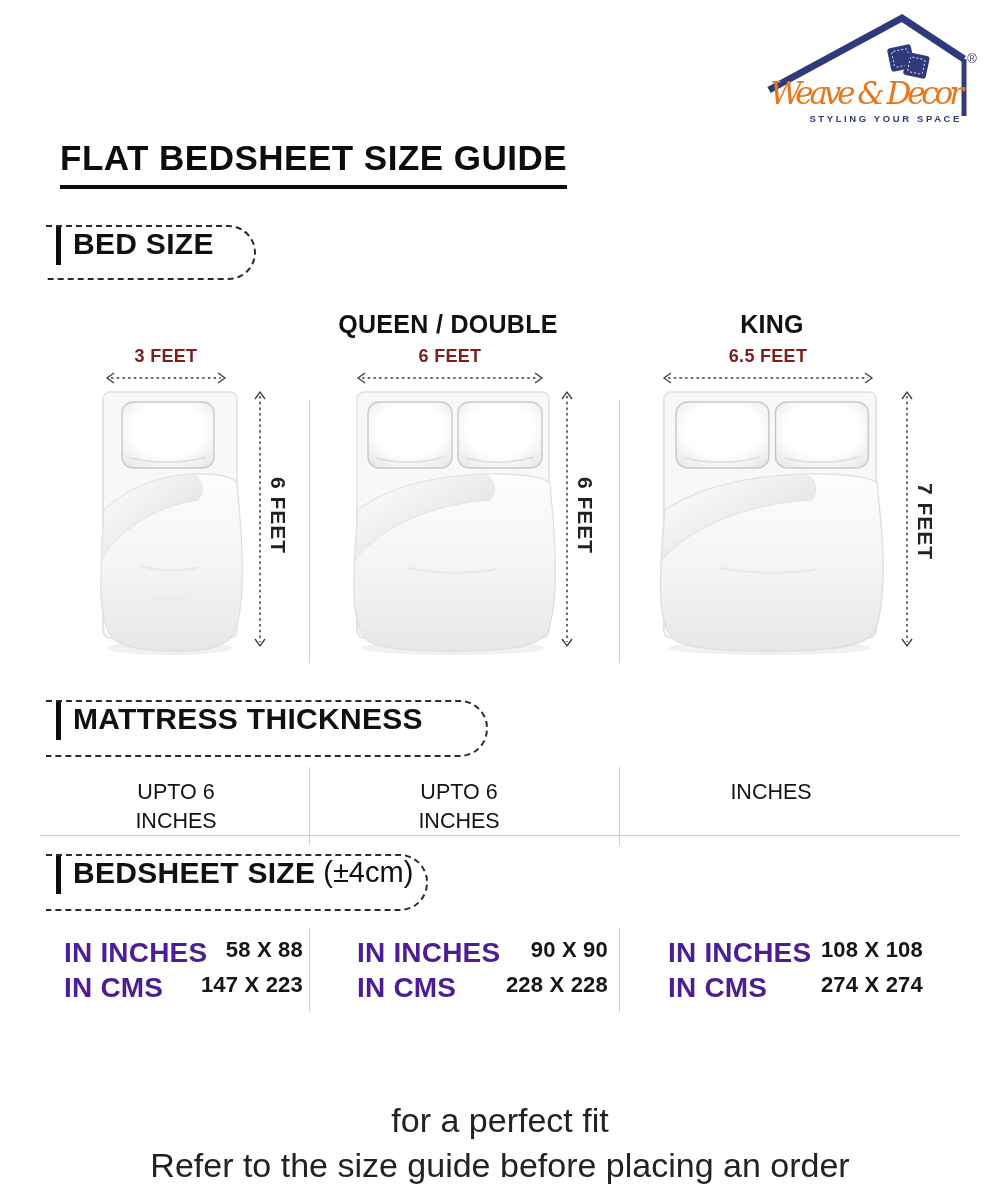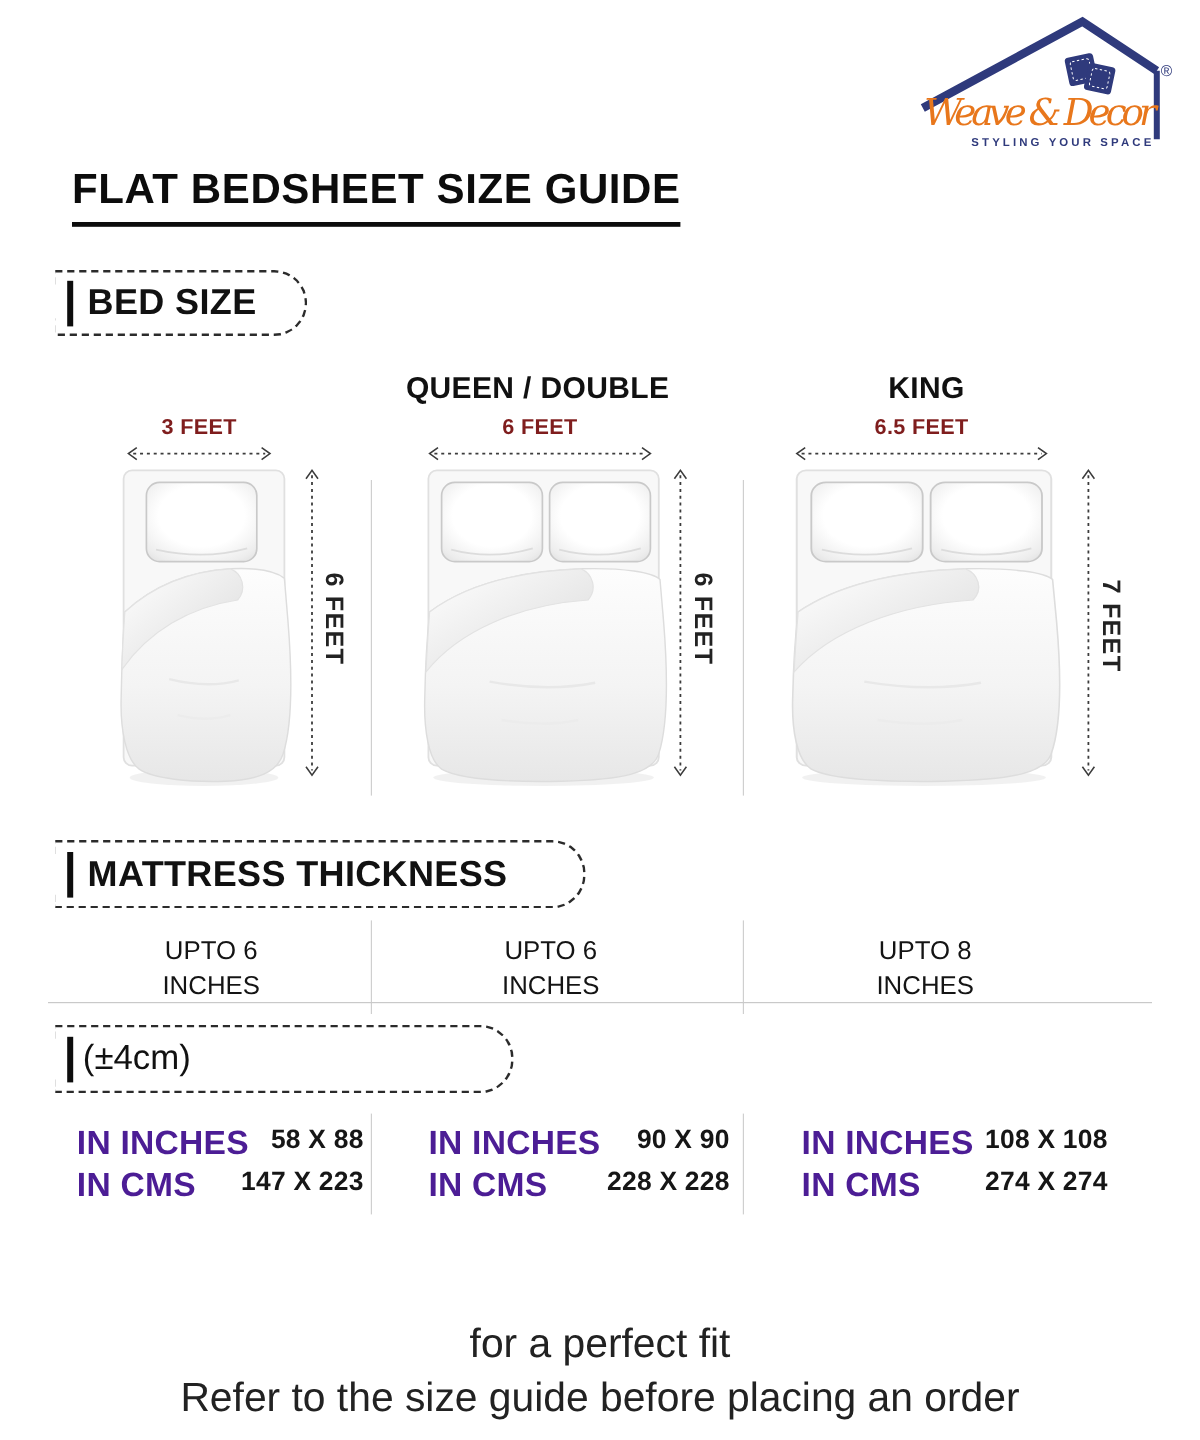--- a/index.html
+++ b/index.html
@@ -8,21 +8,21 @@
 
   
   .logo { position:absolute; left:763px; top:10px; width:214px; height:118px; }
 
   
   .page-title { position:absolute; left:60px; top:138px; font-size:35px; font-weight:800;
     letter-spacing:0.5px; color:#0c0c0c; border-bottom:4px solid #0c0c0c; padding-bottom:7px; }
 
   
   .badge { position:absolute; border:2px dashed #2b2b2b; border-left:none;
-    border-radius:0 28px 28px 0; display:flex; align-items:center; background:#fff; }
+    border-radius:0 28px 28px 0; display:flex; align-items:flex-start; background:#fff; }
   .badge .bar { width:5px; height:38px; background:#0d0d0d; margin-left:10px; flex:0 0 auto; }
   .badge .lbl { font-size:30px; font-weight:800; letter-spacing:0.3px; margin-left:12px; white-space:nowrap; }
   .badge .lbl-light { font-size:29px; font-weight:400; margin-left:8px; white-space:nowrap; }
   #badge-bed-size { left:46px; top:225px; width:210px; height:55px; }
   #badge-mattress { left:46px; top:700px; width:442px; height:57px; }
   #badge-bedsheet { left:46px; top:854px; width:382px; height:57px; }
 
   
   .bed-name { position:absolute; top:310px; font-size:25px; font-weight:800; text-align:center; letter-spacing:0.3px; }
   .dim-top { position:absolute; top:346px; font-size:18px; font-weight:700; text-align:center; letter-spacing:0.3px; color:#7f1d1d; }
@@ -188,28 +188,28 @@
 
   <div class="thick" style="left:61px;">
     <div>UPTO 6</div>
     <div>INCHES</div>
   </div>
   <div class="thick" style="left:344px;">
     <div>UPTO 6</div>
     <div>INCHES</div>
   </div>
   <div class="thick" style="left:656px;">
-    <div>UPTO 8</div>
     <div>INCHES</div>
   </div>
 
   <div class="hrule"></div>
 
   <div class="badge" id="badge-bedsheet">
     <div class="bar"></div>
+    <div class="lbl">BEDSHEET SIZE</div>
     <div class="lbl-light">(±4cm)</div>
   </div>
 
   <div class="vdiv" style="left:309px; top:928px; height:84px;"></div>
   <div class="vdiv" style="left:619px; top:928px; height:84px;"></div>
 
   <div class="size-label" style="left:64px; top:937px;">IN INCHES</div>
   <div class="size-value" style="left:173px; top:937px;">58 X 88</div>
   <div class="size-label" style="left:64px; top:972px;">IN CMS</div>
   <div class="size-value" style="left:173px; top:972px;">147 X 223</div>

